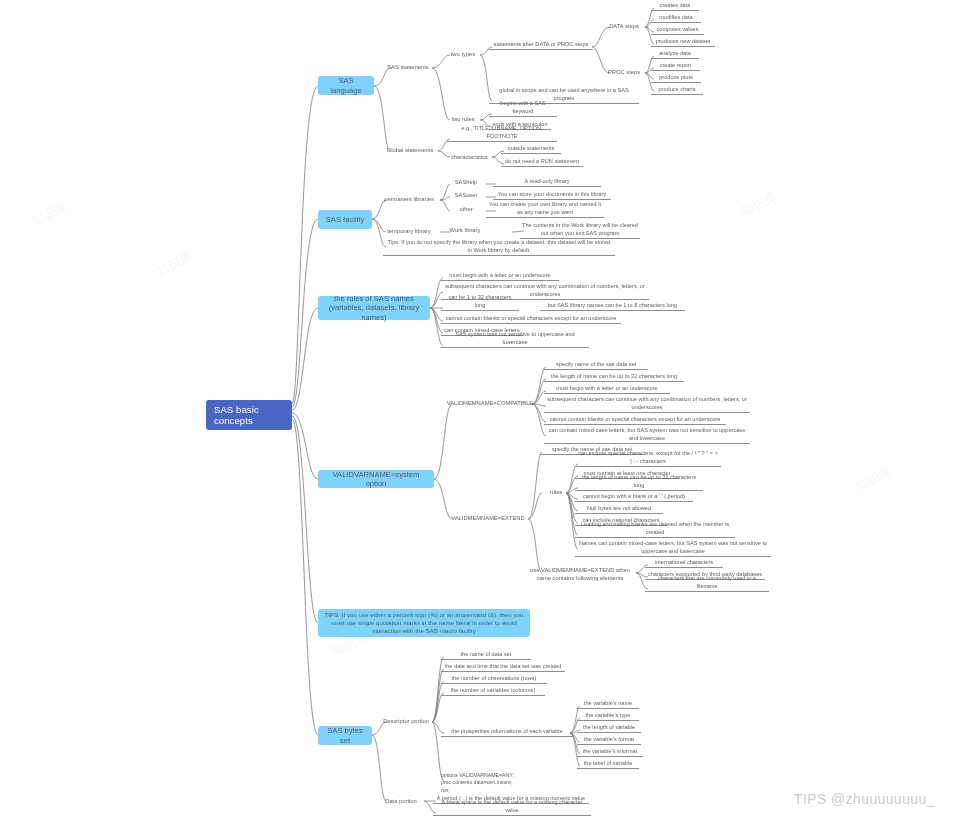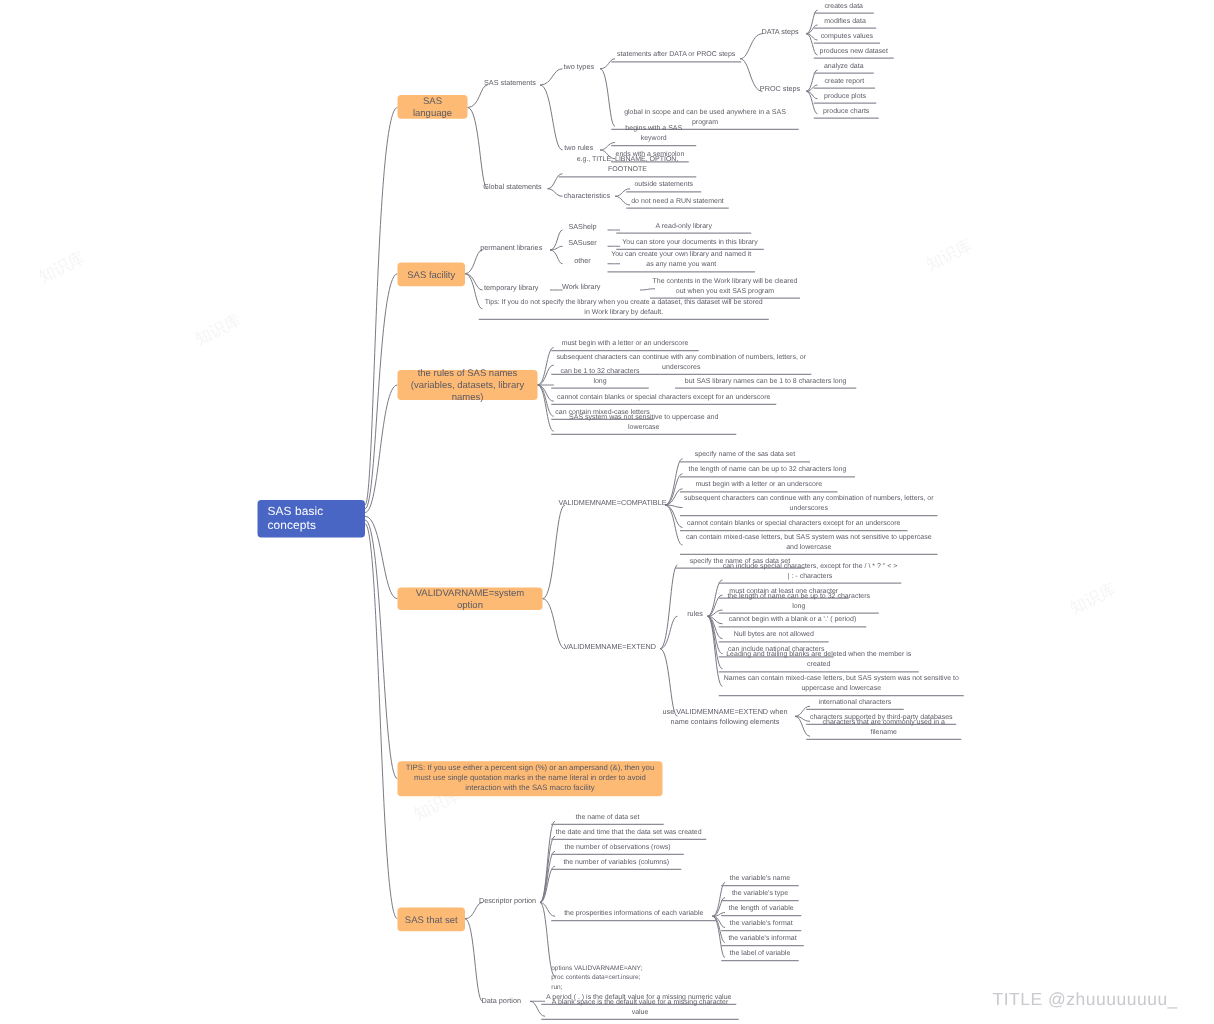--- a/index.html
+++ b/index.html
@@ -11,21 +11,21 @@
   svg#wires path{fill:none;stroke:#7a7a86;stroke-width:.8;}
 
   .node{position:absolute;box-sizing:border-box;}
 
   
   .root{background:#4a66c4;color:#ffffff;border-radius:3px;
         font-size:9.5px;display:flex;align-items:center;justify-content:center;
         padding:15px 8px;letter-spacing:.1px;}
 
   
-  .lvl1{background:#fdba74;border-radius:3px;color:#5a5a66;
+  .lvl1{background:#7dd3fc;border-radius:3px;color:#5a5a66;
         font-size:7.6px;display:flex;align-items:center;justify-content:center;
         text-align:center;padding:2px 5px;line-height:1.25;}
 
   
   .leaf{font-size:5.6px;line-height:1.32;color:#5c5c66;
         padding:0 2px 1px 2px;text-align:center;
         display:flex;align-items:flex-end;justify-content:center;}
   .leaf.ul{border-bottom:.8px solid #8d8d98;}
   
   .lab{font-size:5.8px;line-height:1.3;color:#5c5c66;text-align:center;
@@ -251,21 +251,21 @@
   <div class="node leaf ul" style="left:575px;top:529px;width:160px;height:9px;">Leading and trailing blanks are deleted when the member is created</div>
   <div class="node leaf ul" style="left:575px;top:540px;width:196px;height:17px;">Names can contain mixed-case letters, but SAS system was not sensitive to uppercase and lowercase</div>
 
   <div class="node lab" style="left:524px;top:566px;width:112px;height:17px;line-height:1.3;">use VALIDMEMNAME=EXTEND when name contains following elements</div>
   <div class="node leaf ul" style="left:645px;top:559px;width:78px;height:9px;">international characters</div>
   <div class="node leaf ul" style="left:645px;top:571px;width:120px;height:9px;">characters supported by third-party databases</div>
   <div class="node leaf ul" style="left:645px;top:583px;width:124px;height:9px;">characters that are commonly used in a filename</div>
 
   <div class="node lvl1" style="left:318px;top:609px;width:212px;height:28px;font-size:6.2px;">TIPS: If you use either a percent sign (%) or an ampersand (&amp;), then you must use single quotation marks in the name literal in order to avoid interaction with the SAS macro facility</div>
 
-  <div class="node lvl1" style="left:318px;top:726px;width:54px;height:19px;">SAS that set</div>
+  <div class="node lvl1" style="left:318px;top:726px;width:54px;height:19px;">SAS bytes set</div>
 
   <div class="node lab" style="left:378px;top:716px;width:56px;height:11px;">Descriptor portion</div>
 
   <div class="node leaf ul" style="left:441px;top:651px;width:90px;height:9px;">the name of data set</div>
   <div class="node leaf ul" style="left:441px;top:663px;width:124px;height:9px;">the date and time that the data set was created</div>
   <div class="node leaf ul" style="left:441px;top:675px;width:106px;height:9px;">the number of observations (rows)</div>
   <div class="node leaf ul" style="left:441px;top:687px;width:104px;height:9px;">the number of variables (columns)</div>
 
   <div class="node leaf ul" style="left:441px;top:727px;width:132px;height:10px;">the prosperities informations of each variable</div>
 
@@ -277,15 +277,15 @@
   <div class="node leaf ul" style="left:577px;top:760px;width:62px;height:9px;">the label of variable</div>
 
   <div class="node code" style="left:441px;top:772px;width:120px;height:22px;">options VALIDVARNAME=ANY;
 proc contents data=cert.insure;
 run;</div>
 
   <div class="node lab" style="left:378px;top:796px;width:46px;height:11px;">Data portion</div>
   <div class="node leaf ul" style="left:433px;top:795px;width:156px;height:9px;">A period ( . ) is the default value for a missing numeric value</div>
   <div class="node leaf ul" style="left:433px;top:807px;width:158px;height:9px;">A blank space is the default value for a missing character value</div>
 
-  <div class="watermark" style="left:794px;top:791px;">TITLE @zhuuuuuuuu_</div>
+  <div class="watermark" style="left:794px;top:791px;">TIPS @zhuuuuuuuu_</div>
 
 </div>
 
 </body></html>

